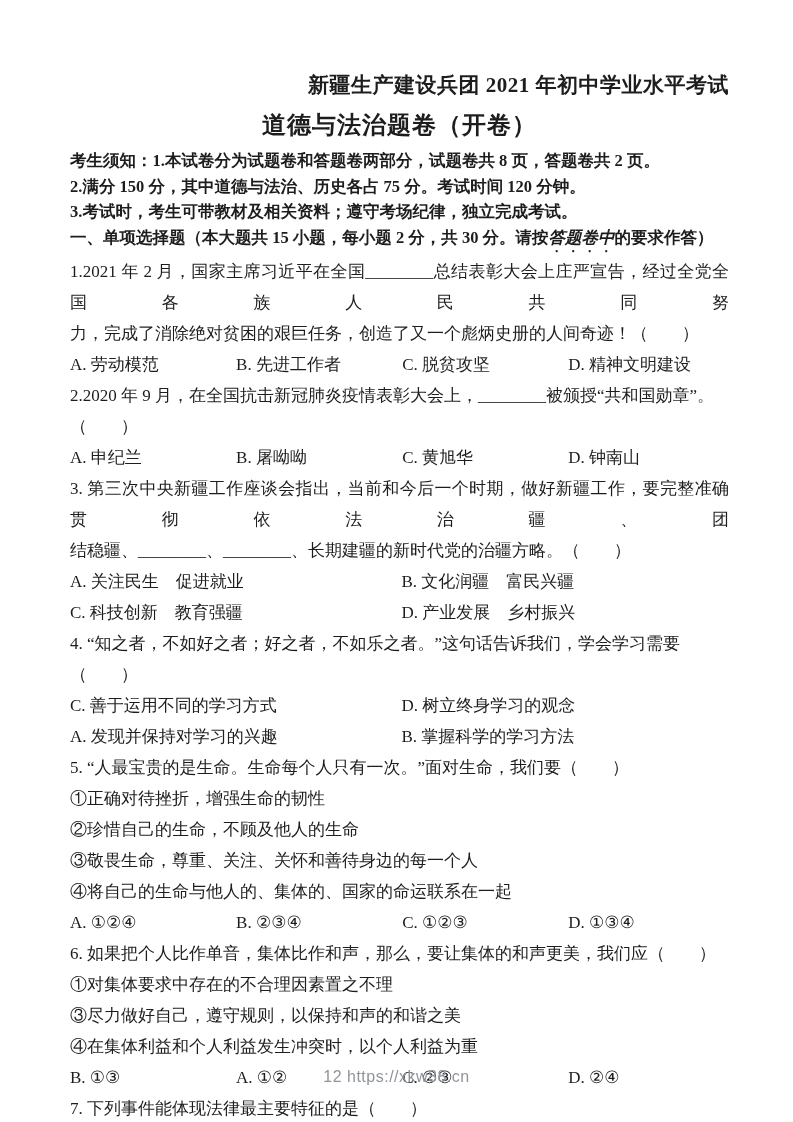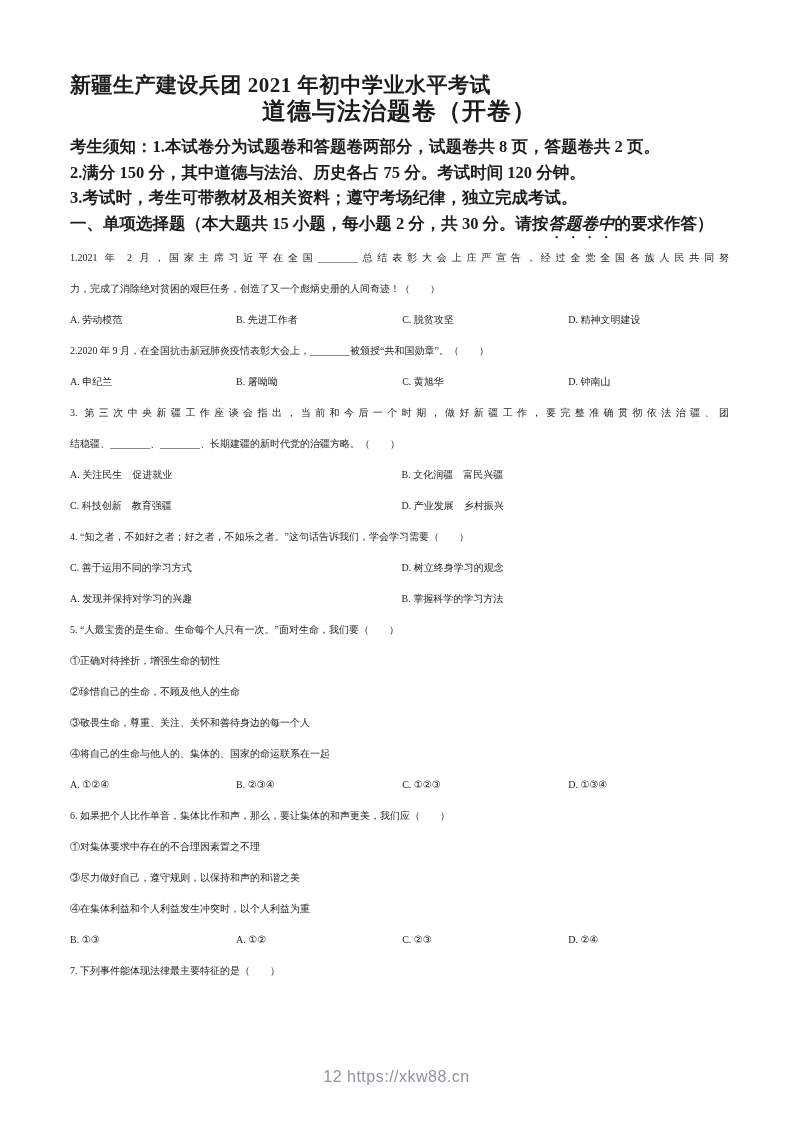--- a/index.html
+++ b/index.html
@@ -5,40 +5,40 @@
   * { margin:0; padding:0; box-sizing:border-box; }
   html,body { background:#ffffff; }
   body {
     width:793px; height:1122px;
     font-family:"Liberation Serif","DejaVu Serif",serif;
     color:#1d1d1d;
     overflow:hidden;
   }
   .page { position:relative; width:793px; height:1122px; background:#ffffff; padding:72px 64px 0 70px; }
   .title {
-    text-align:left; font-size:21px; font-weight:bold;
-    line-height:26px; letter-spacing:.5px;
+    text-align:right; font-size:21px; font-weight:bold;
+    line-height:26px; margin-bottom:14px; letter-spacing:.5px;
     white-space:pre-wrap;
   }
   .subtitle {
     text-align:center; font-size:24px; font-weight:bold;
     line-height:26px; margin-bottom:10px; letter-spacing:1px;
     white-space:pre-wrap;
   }
   .notice-line {
     font-size:16.5px; font-weight:bold; line-height:25.5px; white-space:pre-wrap;
   }
   .sec-heading {
     font-size:16.5px; font-weight:bold; line-height:26px; white-space:pre-wrap;
   }
   .emph {
     text-emphasis:filled dot; text-emphasis-position:under right;font-style:italic;
     -webkit-text-emphasis:filled dot; -webkit-text-emphasis-position:under;
   }
-  .qline, .opt { font-size:10px; line-height:31px; white-space:pre-wrap; }
+  .qline, .opt { font-size:17px; line-height:31px; white-space:pre-wrap; }
   .jf { text-align:justify; text-align-last:justify; }
   .opts { display:grid; }
   .cols4 { grid-template-columns:25.2% 25.2% 25.2% 1fr; }
   .cols2 { grid-template-columns:50.3% 1fr; }
   .footer {
     position:absolute; left:0; right:0; top:1068px; text-align:center;
     font-family:"Liberation Sans","DejaVu Sans",sans-serif;
     font-size:16px; color:#8f949c; letter-spacing:.5px;
   }
 </style>

